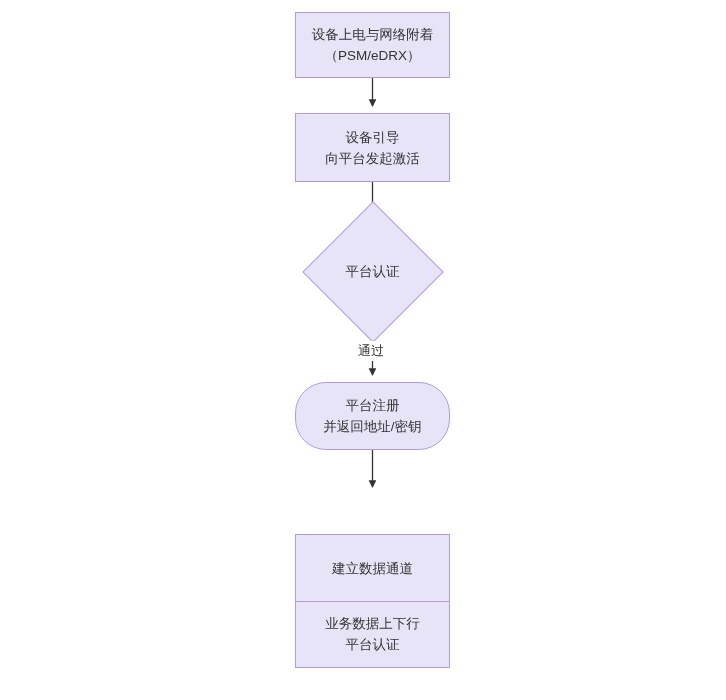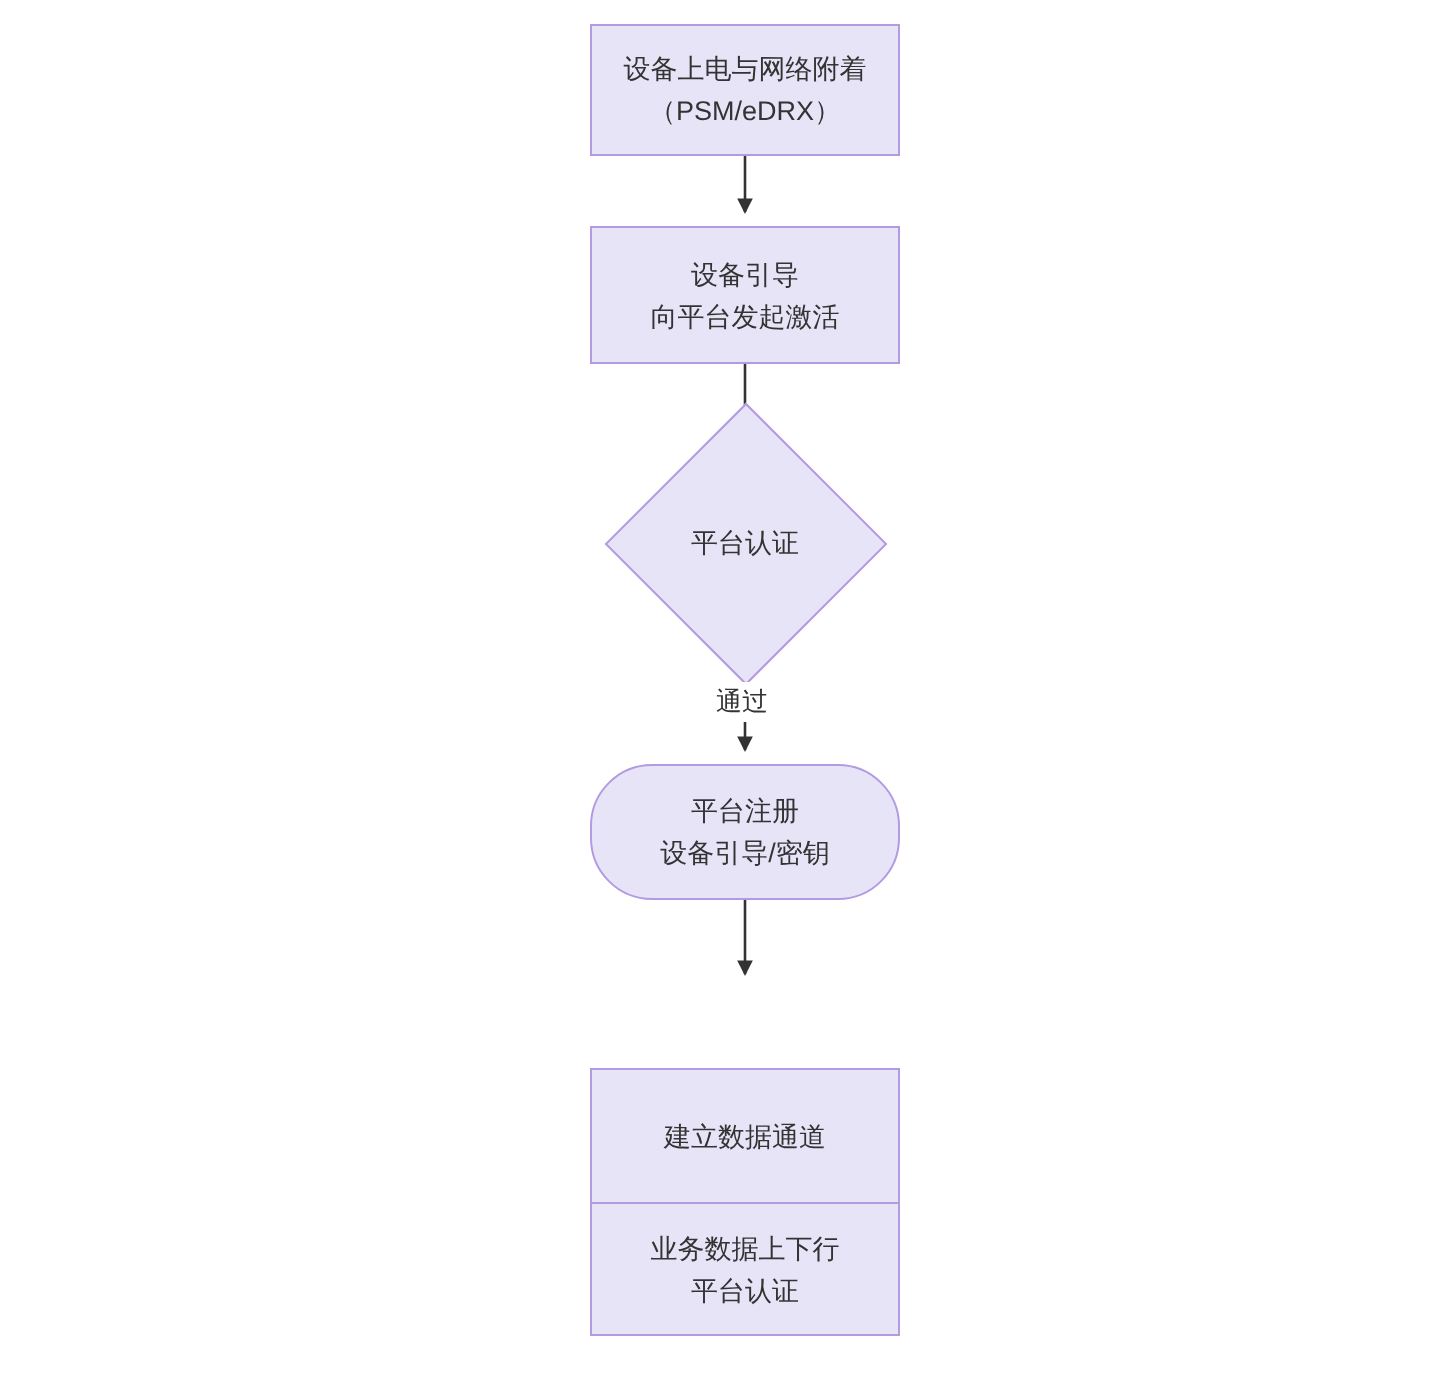--- a/index.html
+++ b/index.html
@@ -125,25 +125,25 @@
 
   <div class="diamond-wrap" style="left:301.5px; top:201px;">
     <div class="node-diamond"></div>
     <span class="diamond-label">平台认证</span>
   </div>
 
   <div class="edge-label" style="left:355px; top:341px;">通过</div>
 
   <div class="node" style="left:295px; top:382px; width:155px; height:68px;border-radius:31px;">
     <span class="line">平台注册</span>
-    <span class="line">设备引导/密钥</span>
+    <span class="line">并返回地址/密钥</span>
   </div>
 
   <div class="node" style="left:295px; top:493px; width:155px; height:68px;margin-top:41px;">
     <span class="line">建立数据通道</span>
   </div>
 
-  <div class="node" style="left:295px; top:601px; width:155px; height:67px;">
+  <div class="node" style="left:295px; top:601px; width:155px; height:67px;font-family:Liberation Mono, monospace;">
     <span class="line">业务数据上下行</span>
     <span class="line">平台认证</span>
   </div>
 
 </div>
 
 </body></html>

